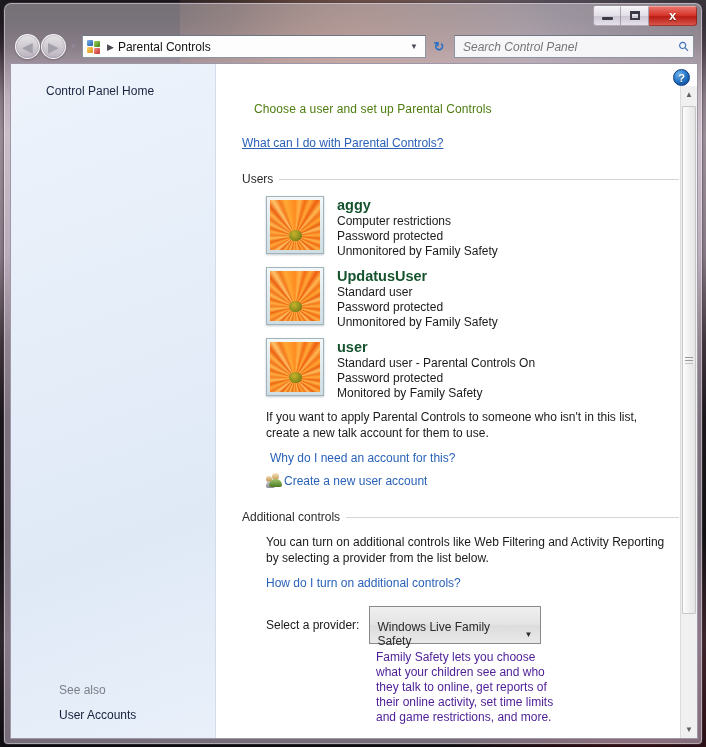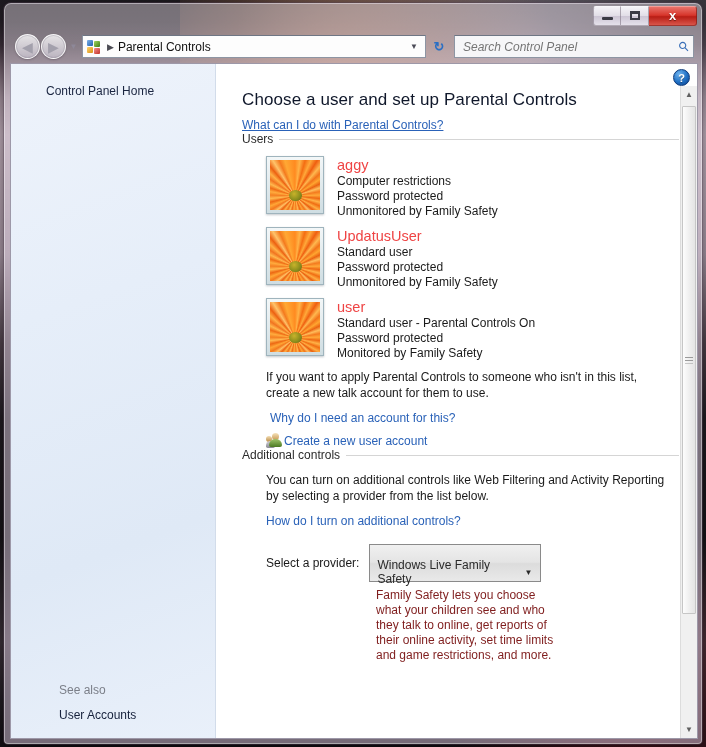--- a/index.html
+++ b/index.html
@@ -164,33 +164,33 @@
   #user-accounts { color: #16213c; cursor: default; }
 
   
   #content {
     flex: 1 1 auto; position: relative;
     background: #fff;
     padding: 26px 0 0 26px;
     font-size: 12px; color: #1a1a1a;
   }
   h1#page-title {
-    margin: 0; font-weight: normal;
-    font-size: 17px; color: #0f172a;
+    margin: 12px; font-weight: normal;
+    font-size: 12px; color: #4d7c0f;
     letter-spacing: .1px;
   }
   a.link {
     color: #2a62b8; text-decoration: none; cursor: default;
     font-size: 12px;
   }
   #intro-link { display: inline-block; margin-top: 8px; text-decoration: underline; }
 
   .section-head {
     display: flex; align-items: center;
-    margin-right: 18px;
+    margin-top: 22px; margin-right: 18px;
     color: #2b2b2b; font-size: 12px;
   }
   .section-head .rule {
     flex: 1 1 auto; height: 1px; background: #d5d5d5; margin-left: 6px;
   }
 
   
   #users { margin-top: 10px; }
   .user-row {
     display: flex; align-items: flex-start;
@@ -222,21 +222,21 @@
     position: relative;
   }
   .avatar .photo:after {
     content: "";
     position: absolute; left: 50%; top: 72%;
     width: 13px; height: 11px; margin: -6px 0 0 -6.5px;
     border-radius: 50%;
     background: radial-gradient(circle at 40% 35%, #c8b32a 0%, #8e8f1d 55%, #5f6314 100%);
   }
   .user-info { margin-left: 13px; padding-top: 1px; }
-  .user-name { font-size: 14.5px; color: #ef4444; line-height: 17px; }
+  .user-name { font-size: 14.5px; color: #14532d; line-height: 17px; font-weight: bold; }
   .user-meta { font-size: 12px; color: #1a1a1a; line-height: 15px; }
 
   #apply-note {
     margin: 8px 0 0 24px; width: 400px;
     line-height: 16px; font-size: 12px; color: #1a1a1a;
   }
   #why-link { display:inline-block; margin: 10px 0 0 28px; }
   #create-row {
     display: flex; align-items: center;
     margin: 8px 0 0 24px;
@@ -267,21 +267,21 @@
     background: linear-gradient(180deg,#f0f0f0 0%, #e4e4e4 48%, #dcdcdc 52%, #e9e9e9 100%);
     border: 1px solid #8a8a8a;
     display: flex; align-items: center;
     padding: 18px 2px 0 7px;
     font-size: 12px; color: #2a2a2a;
     cursor: default;
   }
   #provider-caret { margin-left: auto; font-size: 8px; color: #2a2a2a; padding-right: 6px; }
   #provider-desc {
     margin: 6px 4px 0 110px;
-    width: 178px; line-height: 15px; font-size: 12px; color: #7f1d1d;
+    width: 178px; line-height: 15px; font-size: 12px; color: #4c1d95;
   }
 
   
   #helpbtn {
     position: absolute; right: 7px; top: 5px;
     width: 17px; height: 17px; border-radius: 50%;
     background: radial-gradient(circle at 35% 28%, #6fb4ef 0%, #1f6fc4 55%, #0e3f84 100%);
     border: 1px solid #0d3a7a;
     color: #fff; font-size: 11px; font-weight: bold;
     display: flex; align-items: center; justify-content: center;

